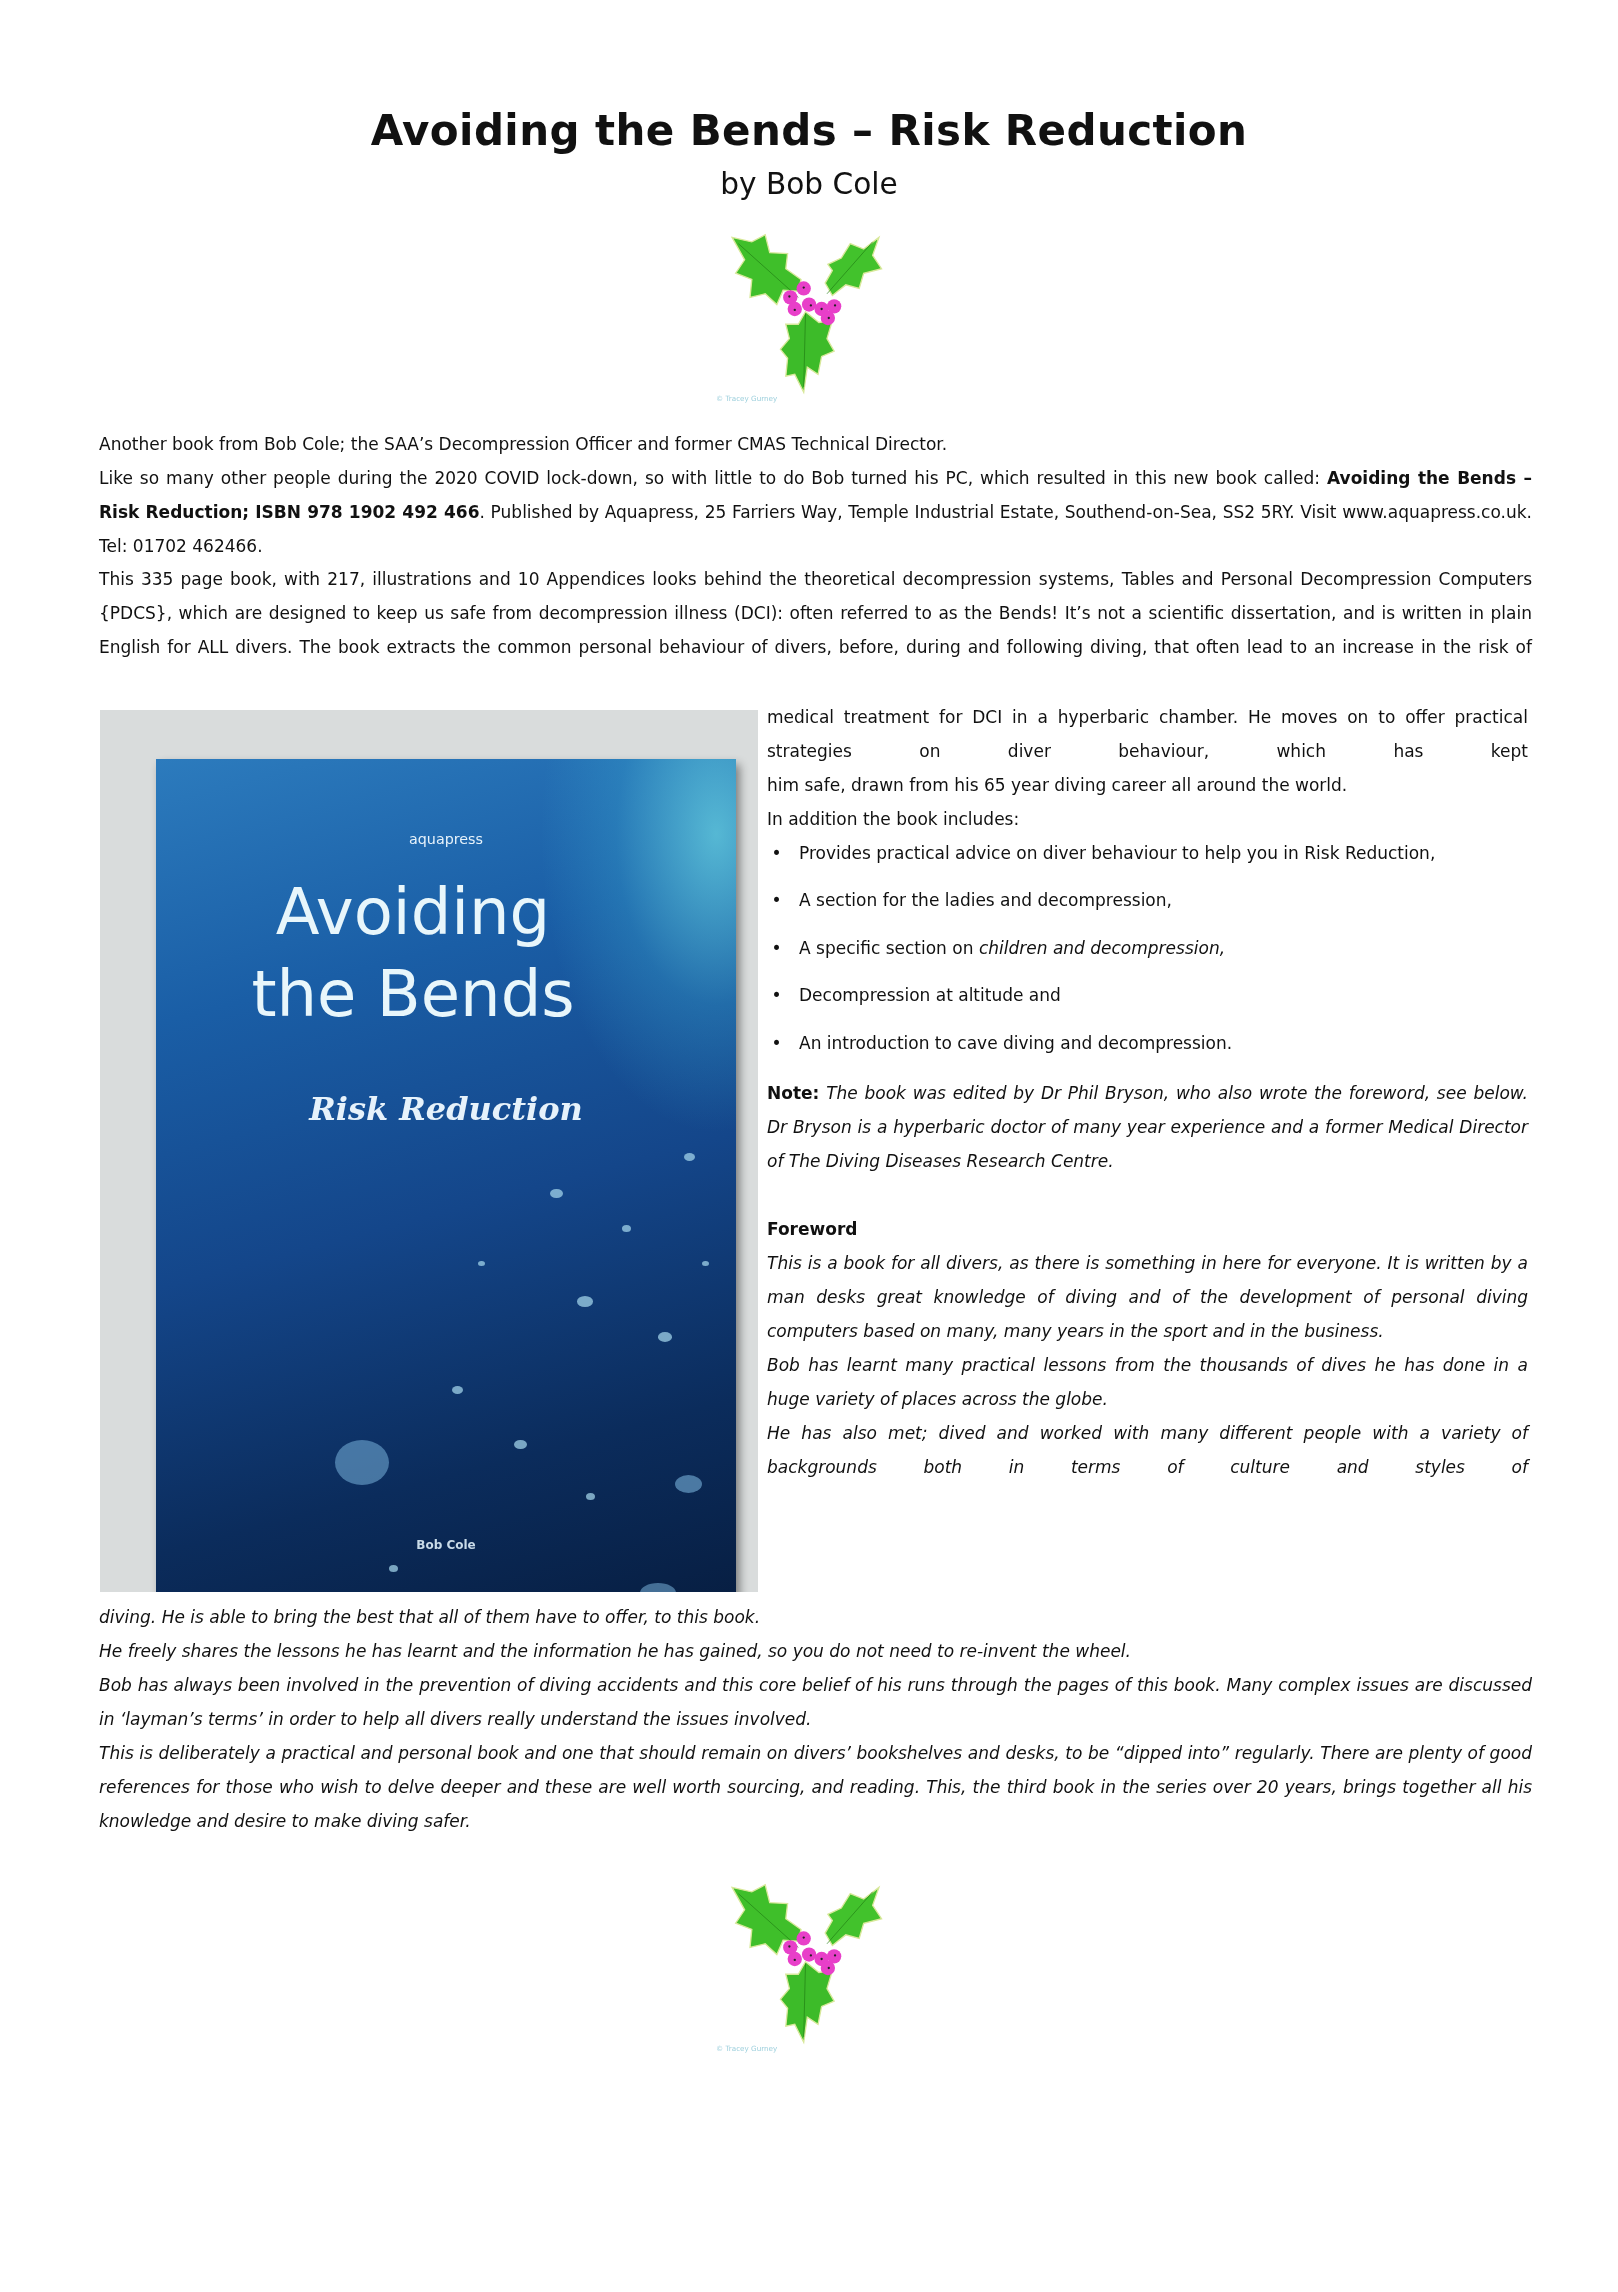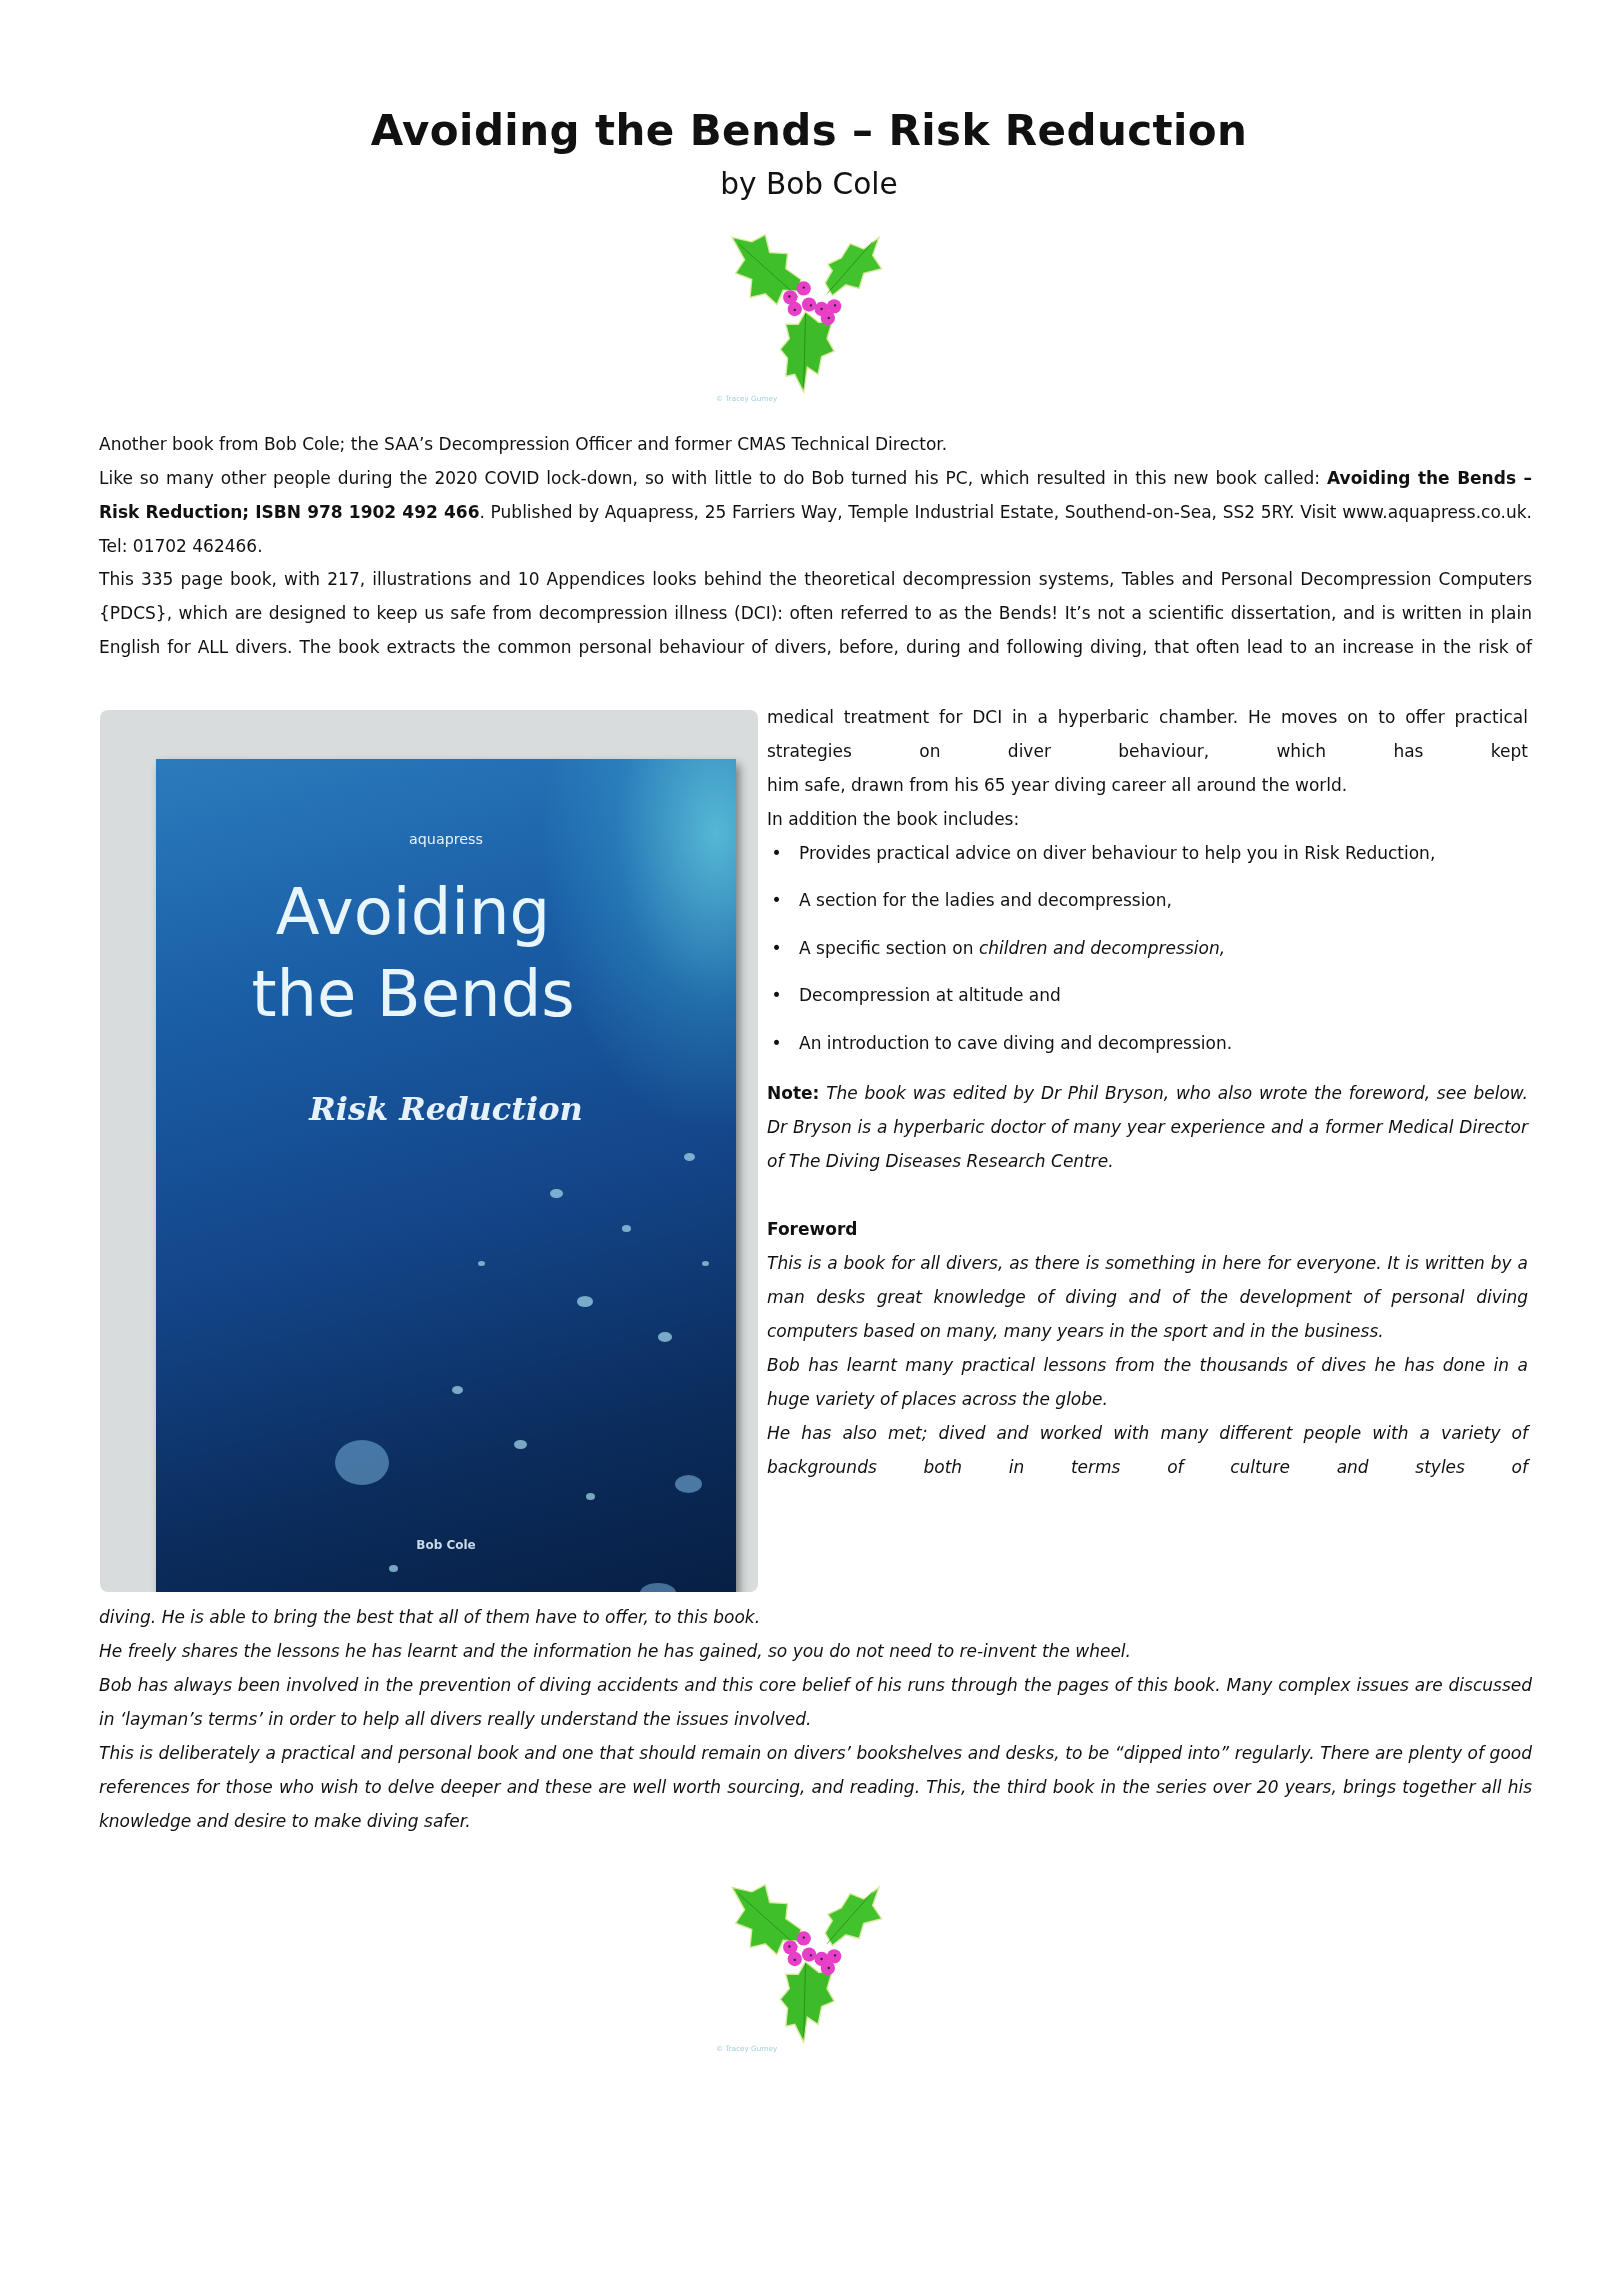--- a/index.html
+++ b/index.html
@@ -18,21 +18,21 @@
   .holly-credit { position: absolute; font-size: 7.2px; color: #9ccfdc; left: 0; bottom: 0; }
 
   .txt { font-size: 17px; line-height: 34px; }
   .para-block { position: absolute; left: 99px; width: 1433px; text-align: justify; }
   .intro { top: 427px; }
   .intro p, .body1 p { margin: 0; }
   .body1 { top: 562px; }
   .last-line-just { text-align-last: justify; }
 
   .book-photo { position: absolute; left: 100px; top: 710px; width: 658px; height: 882px;
-                background: #d9dcdc; overflow: hidden; border-radius: 8px; }
+                background: #d9dcdc; overflow: hidden; }
   .cover { position: absolute; left: 56px; top: 49px; width: 580px; height: 905px;
            background: linear-gradient(165deg, #2c7bbd 0%, #1a5ea6 25%, #14468a 50%, #0b2c5c 75%, #061a3a 100%);
            box-shadow: 3.6px 5.4px 9px rgba(0,0,0,0.45); }
   .cover-glow { position: absolute; right: 0; top: 0; width: 197px; height: 376px;
                 background: radial-gradient(ellipse at 90% 20%, rgba(110,220,230,0.7) 0%, rgba(60,170,210,0.3) 40%, rgba(0,0,0,0) 70%); }
   .bubble { position: absolute; border-radius: 50%; background: rgba(170,220,240,0.7); }
   .cover-publisher { position: absolute; top: 72px; left: 0; width: 580px; text-align: center;
                      font-size: 14.3px; color: #e6f2fb; }
   .cover-title { position: absolute; top: 112px; left: 0; width: 514px; text-align: center;
                  font-size: 64px; line-height: 82px; color: #e8f6fb; }

